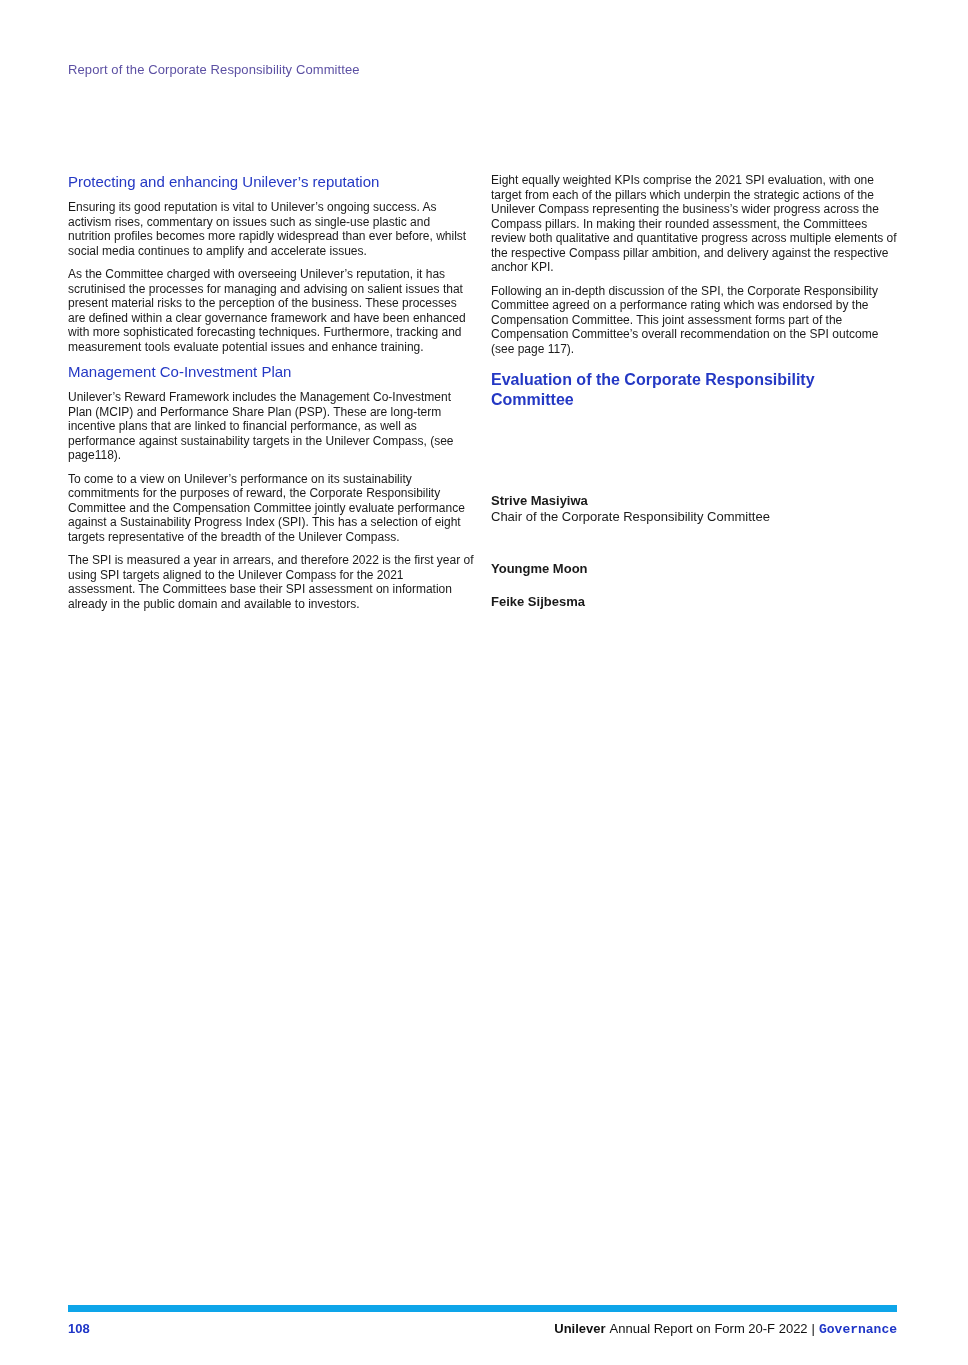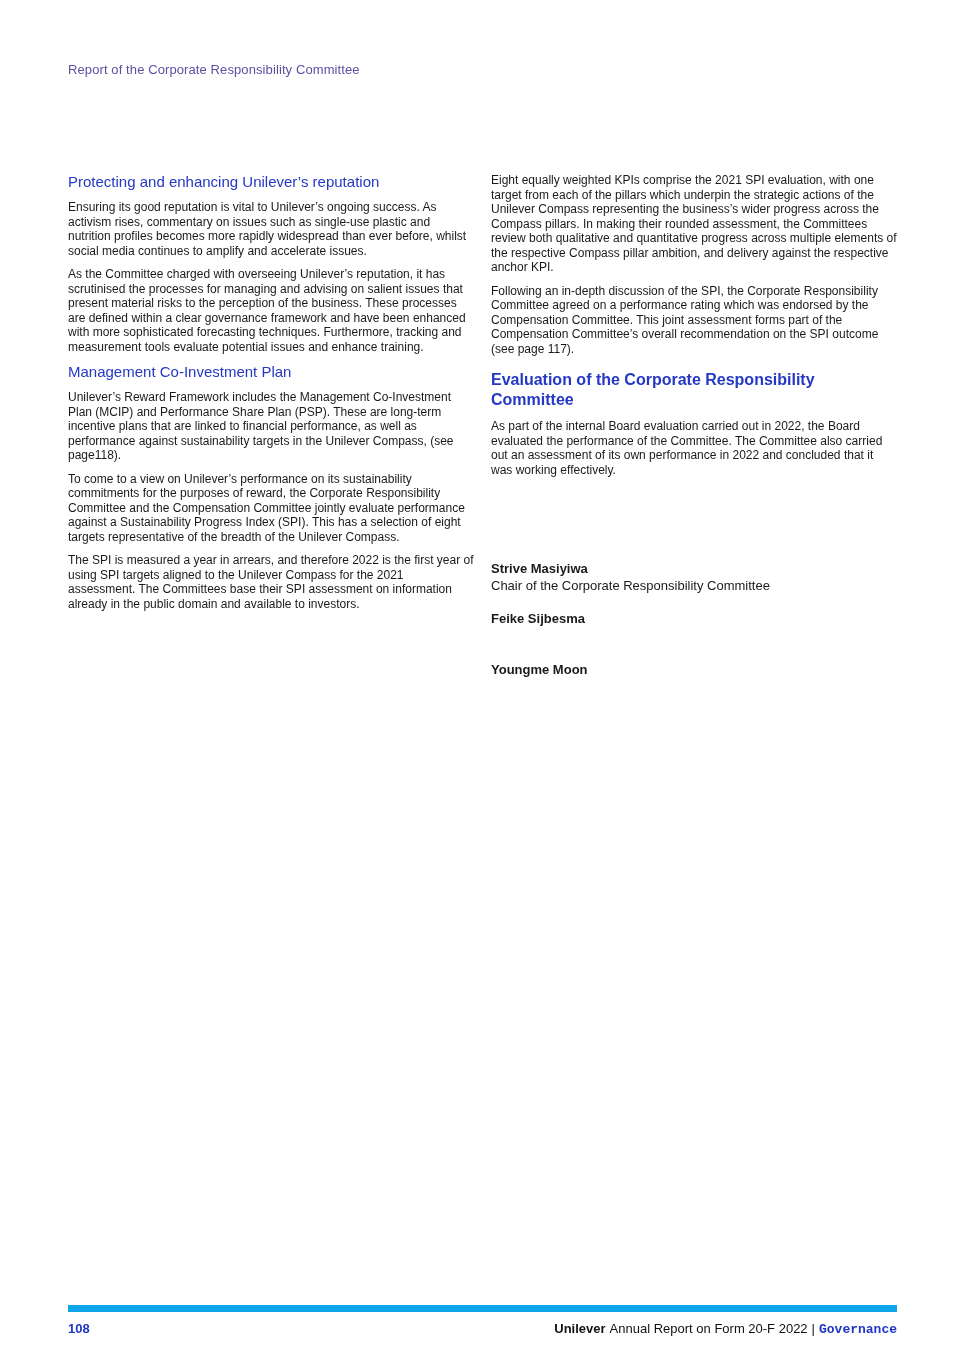--- a/index.html
+++ b/index.html
@@ -98,27 +98,26 @@
       <p class="body">Unilever’s Reward Framework includes the Management Co-Investment Plan (MCIP) and Performance Share Plan (PSP). These are long-term incentive plans that are linked to financial performance, as well as performance against sustainability targets in the Unilever Compass, (see page118).</p>
       <p class="body">To come to a view on Unilever’s performance on its sustainability commitments for the purposes of reward, the Corporate Responsibility Committee and the Compensation Committee jointly evaluate performance against a Sustainability Progress Index (SPI). This has a selection of eight targets representative of the breadth of the Unilever Compass.</p>
       <p class="body">The SPI is measured a year in arrears, and therefore 2022 is the first year of using SPI targets aligned to the Unilever Compass for the 2021 assessment. The Committees base their SPI assessment on information already in the public domain and available to investors.</p>
     </div>
 
     <div class="col">
       <p class="body">Eight equally weighted KPIs comprise the 2021 SPI evaluation, with one target from each of the pillars which underpin the strategic actions of the Unilever Compass representing the business’s wider progress across the Compass pillars. In making their rounded assessment, the Committees review both qualitative and quantitative progress across multiple elements of the respective Compass pillar ambition, and delivery against the respective anchor KPI.</p>
       <p class="body">Following an in-depth discussion of the SPI, the Corporate Responsibility Committee agreed on a performance rating which was endorsed by the Compensation Committee. This joint assessment forms part of the Compensation Committee’s overall recommendation on the SPI outcome (see page 117).</p>
 
       <h2 class="big-heading">Evaluation of the Corporate Responsibility Committee</h2>
-      <p class="body">As part of the internal Board evaluation carried out in 2022, the Board evaluated the performance of the Committee. The Committee also carried out an assessment of its own performance in 2022 and concluded that it was working effectively.</p>
 
       <div class="sig-block">
         <div class="sig-name">Strive Masiyiwa</div>
         <div class="sig-title">Chair of the Corporate Responsibility Committee</div>
+        <div class="sig-name gap-lg">Youngme Moon</div>
         <div class="sig-name gap-md">Feike Sijbesma</div>
-        <div class="sig-name gap-lg">Youngme Moon</div>
       </div>
     </div>
 
   </div>
 
   <div class="footer">
     <div class="page-number">108</div>
     <div class="footer-right">
       <span class="footer-brand">Unilever</span>
       <span class="footer-report">Annual Report on Form 20-F 2022</span>

